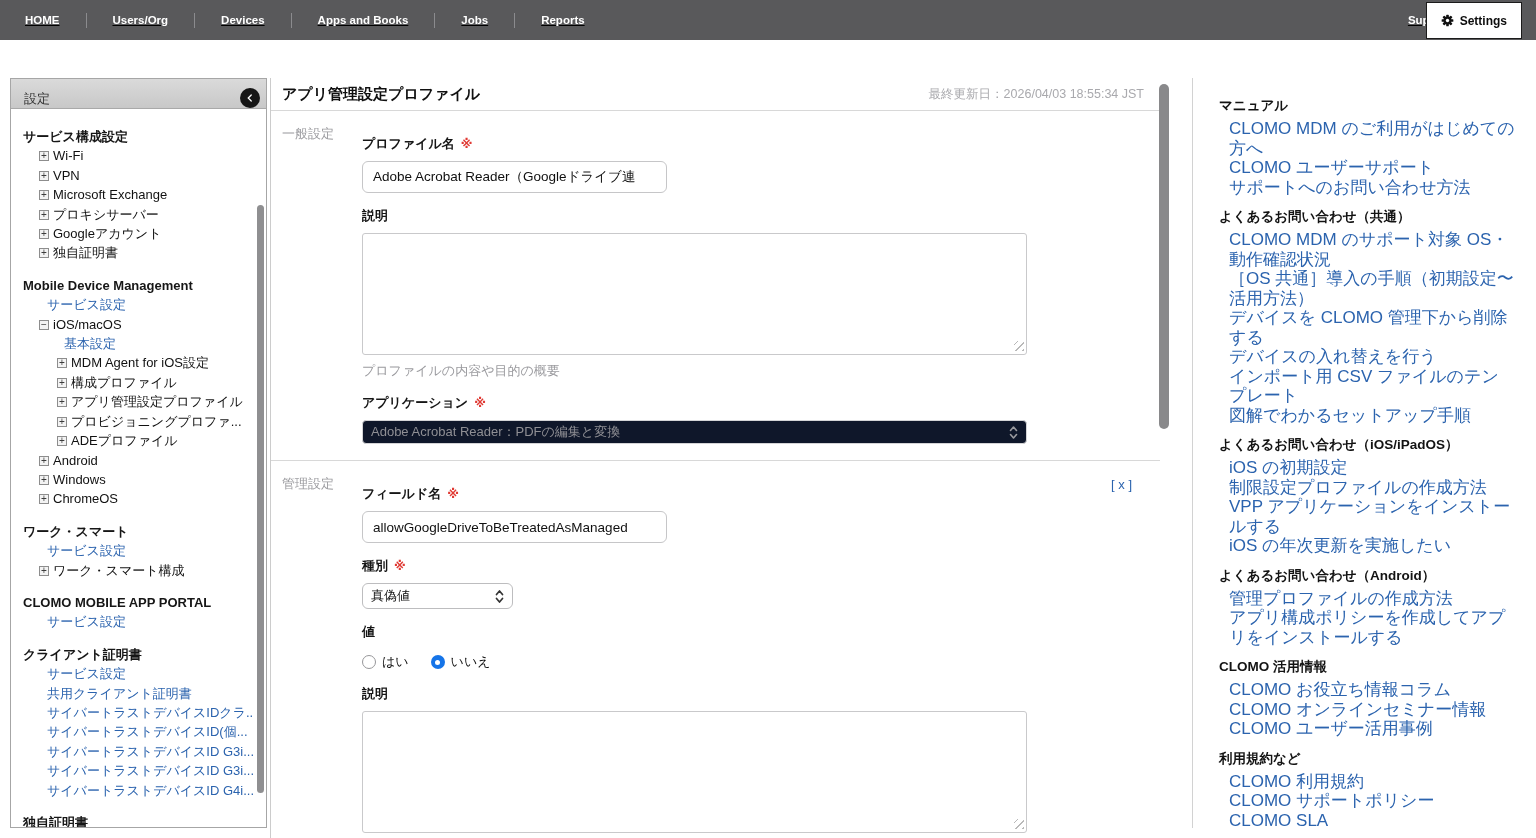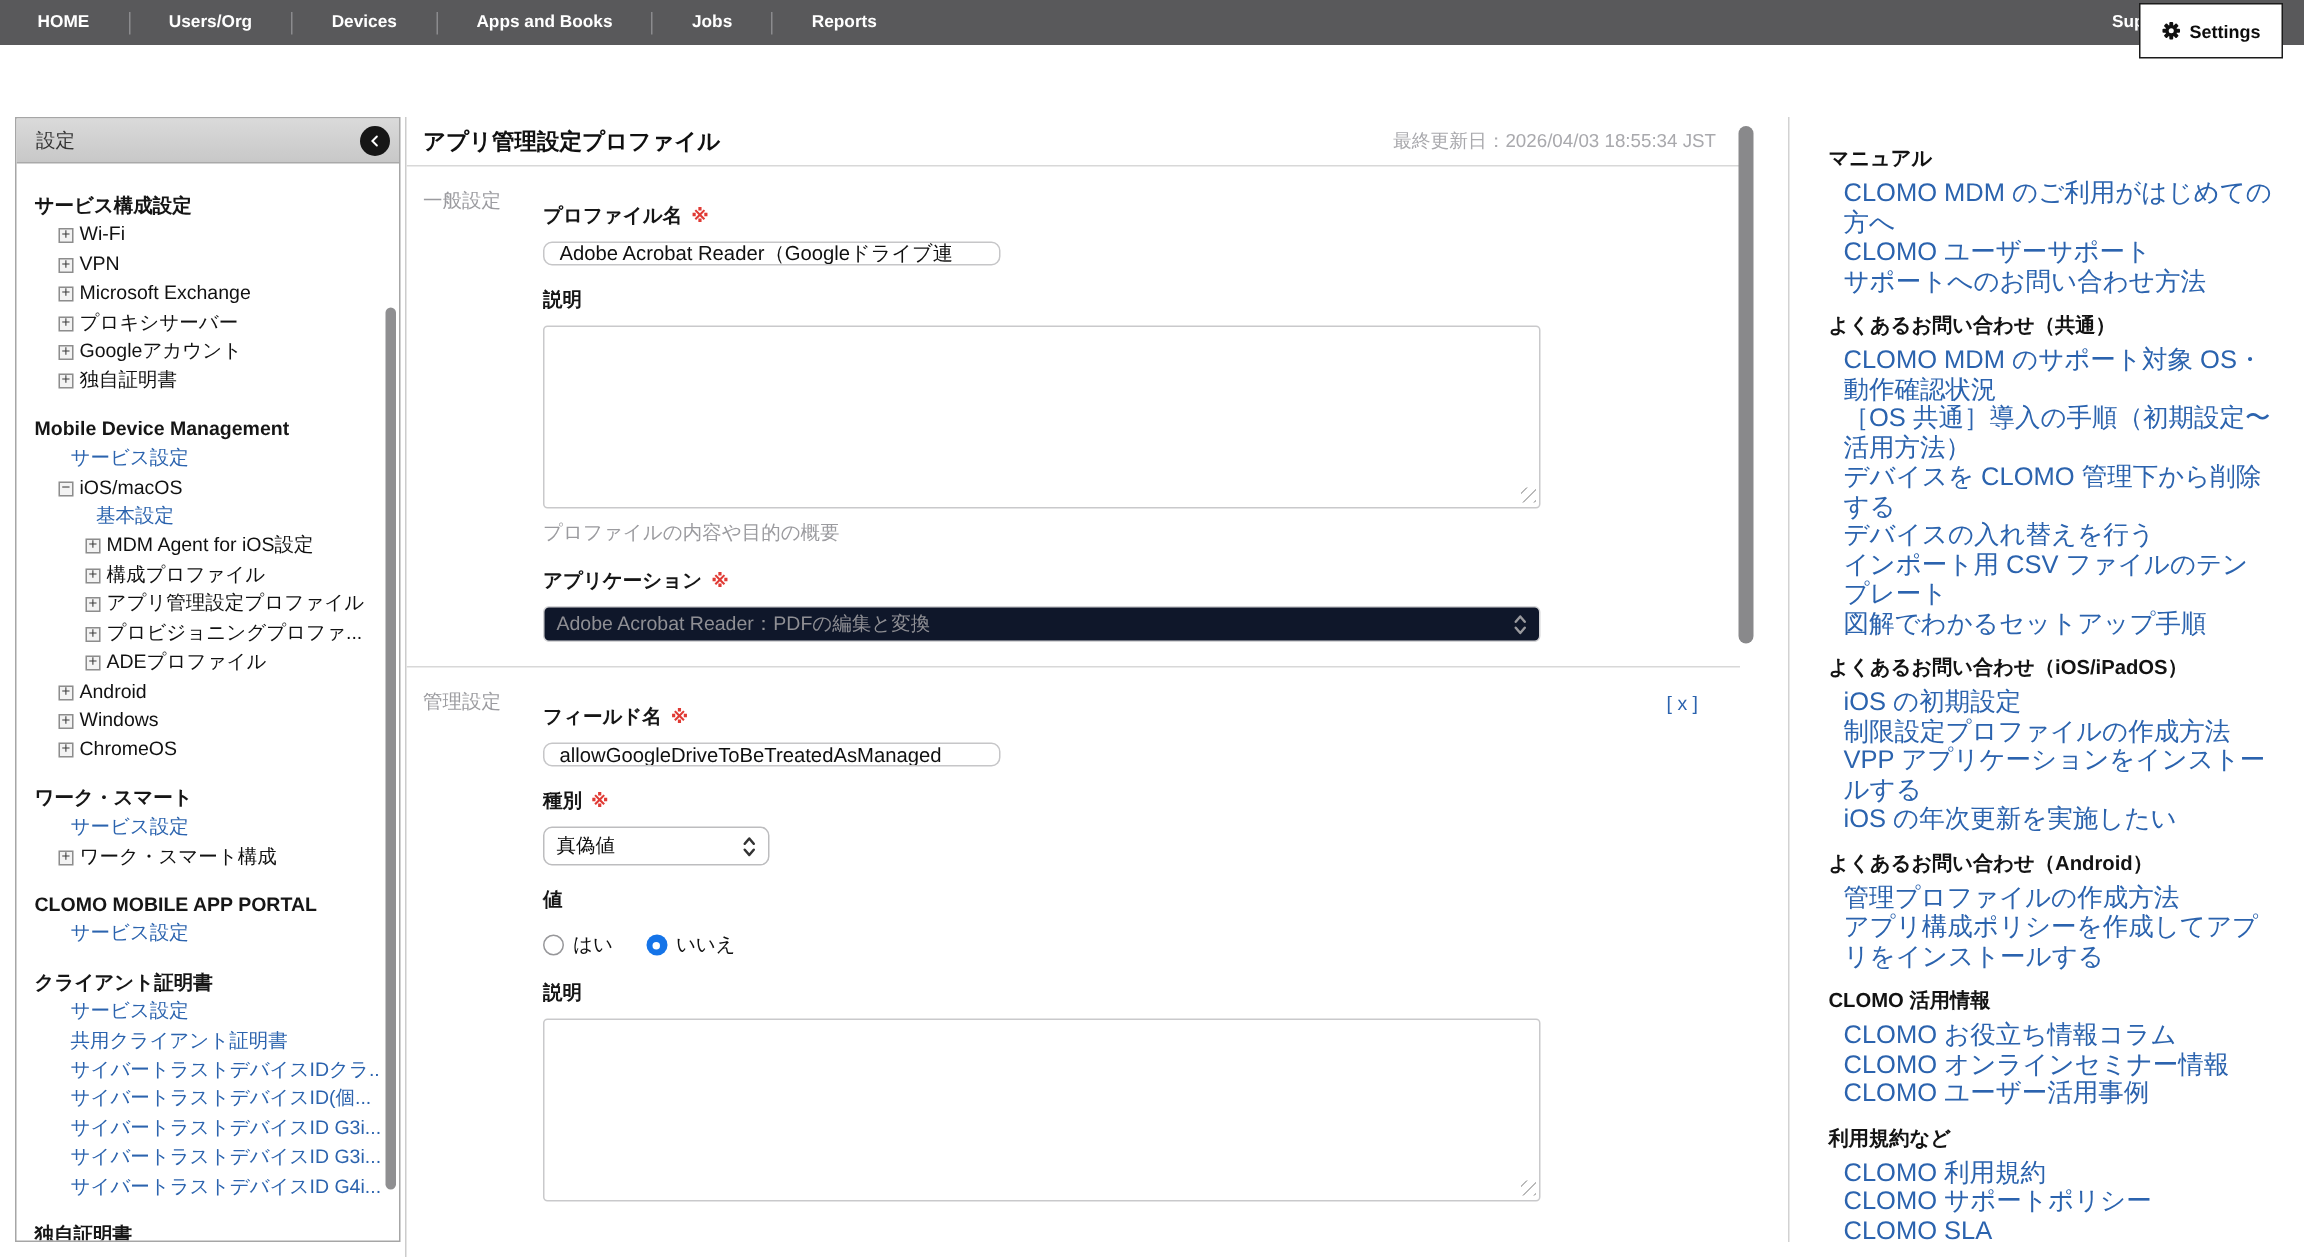--- a/index.html
+++ b/index.html
@@ -2,34 +2,34 @@
 <html><head>
 <meta charset="utf-8">
 <style>
   * { margin:0; padding:0; box-sizing:border-box; }
   html,body { background:#fff; }
   .page {
     position:relative; width:1536px; height:838px; overflow:hidden; background:#fff;
     font-family:"Liberation Sans","DejaVu Sans",sans-serif; -webkit-font-smoothing:antialiased;
   }
   
-  .nav { position:absolute; top:0; left:0; width:100%; height:30px; background:#59595b;
-         display:flex; align-items:center; padding-left:25px; }
+  .nav { position:absolute; top:0; left:0; width:100%; height:40px; background:#59595b;
+         display:flex; align-items:center; padding-left:25px;text-decoration:underline; }
   .nav-item { color:#fff; font-size:11.5px; font-weight:bold; cursor:pointer; white-space:nowrap; }
   .nav-sep { width:1px; height:15px; background:#8b8b8e; margin:0 26px; }
   .nav-right { margin-left:auto; display:flex; align-items:center; }
   .support { color:#fff; font-size:11.5px; font-weight:bold; margin-right:84px; }
   .settings-tab { position:absolute; right:14px; top:2px; height:37px; background:#fff;
          border:1px solid #1b1b1b; display:flex; align-items:center; gap:6px; padding:0 14px;
          font-size:12px; font-weight:bold; color:#0d0d0d; z-index:5; }
   
   .sidebar { position:absolute; left:10px; top:78px; width:257px; height:750px;
          border:1px solid #a6a6a6; background:#fff; overflow:hidden; }
   .sb-head { height:30px; background:linear-gradient(#dadada,#c8c8c8); border-bottom:1px solid #a9a9a9;
-         display:flex; align-items:center; padding:0 6px 0 13px; font-size:13px; color:#333; }
+         display:flex; align-items:flex-end; padding:0 6px 0 13px; font-size:13px; color:#333; }
   .sb-back { margin-left:auto; width:20px; height:20px; border-radius:50%; background:#161616;
          display:flex; align-items:center; justify-content:center; cursor:pointer; }
   .tree { padding:18px 12px 8px 0; font-size:13px; line-height:19.4px; height:718px; overflow:hidden; }
   .t { white-space:nowrap; overflow:hidden; color:#111; }
   .t.hd { padding-left:12px; font-weight:bold; color:#161616; }
   .t.n1 { padding-left:28px; }
   .t.n2 { padding-left:46px; }
   .t.a1 { padding-left:36px; }
   .t.a2 { padding-left:53px; }
   .lnk { color:#2b63ae; cursor:pointer; }
@@ -45,21 +45,21 @@
   .main-head { height:33px; border-bottom:1px solid #d8d8d8; display:flex; align-items:center;
          padding:0 16px 0 11px; }
   .main-title { font-size:15px; font-weight:bold; color:#101010; }
   .last-updated { margin-left:auto; font-size:12.5px; color:#a9a9ad; }
   .section { position:relative; padding:10px 0 16px 0; }
   .section.bordered { border-bottom:1px solid #d8d8d8; }
   .sec-label { position:absolute; left:11px; top:14px; font-size:13px; color:#9b9b9f; }
   .fields { margin-left:91px; padding-right:24px; }
   .flabel { font-size:13px; font-weight:bold; color:#161616; margin-top:14px; }
   .req { color:#e03a34; font-size:12px; margin-left:6px; font-weight:bold; }
-  .tinput { display:block; margin-top:8px; width:305px; height:16px; border:1px solid #c6c6c8;
+  .tinput { display:block; margin-top:8px; width:305px; height:32px; border:1px solid #c6c6c8;
          border-radius:6px; padding:0 10px; font-size:13.5px; color:#101010; background:#fff;
          font-family:inherit; outline:none; }
   .tarea-wrap { position:relative; width:665px; margin-top:8px; }
   .tarea { display:block; width:665px; height:122px; border:1px solid #c9c9cb; border-radius:3px;
          resize:none; background:#fff; outline:none; font-family:inherit; }
   .resize-handle { position:absolute; right:3px; bottom:4px; width:10px; height:10px;
          background:repeating-linear-gradient(135deg,transparent 0 2.5px,#b9b9b9 2.5px 3.5px,transparent 3.5px 5px); }
   .help-text { margin-top:7px; font-size:13px; color:#9b9b9f; }
   .select { display:flex; align-items:center; justify-content:space-between; margin-top:8px;
          padding:0 8px; font-size:13px; cursor:default; }

